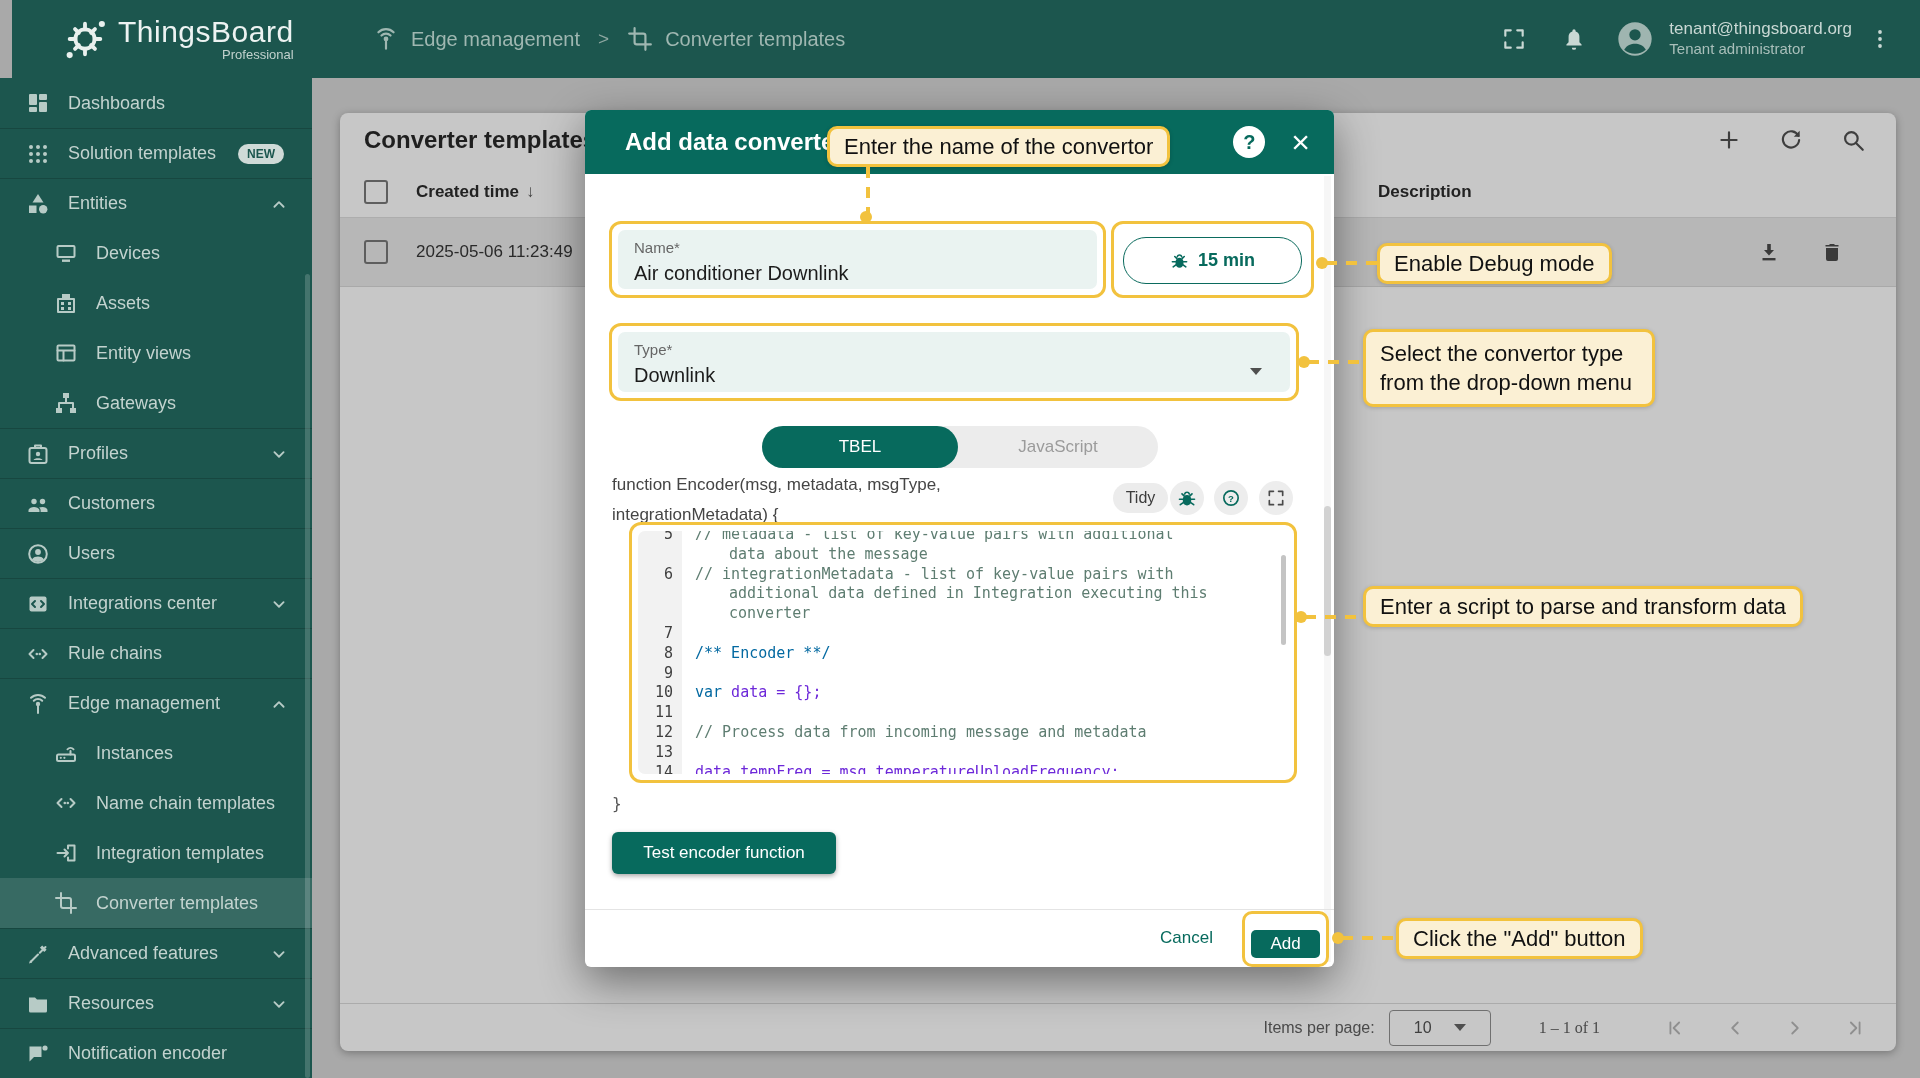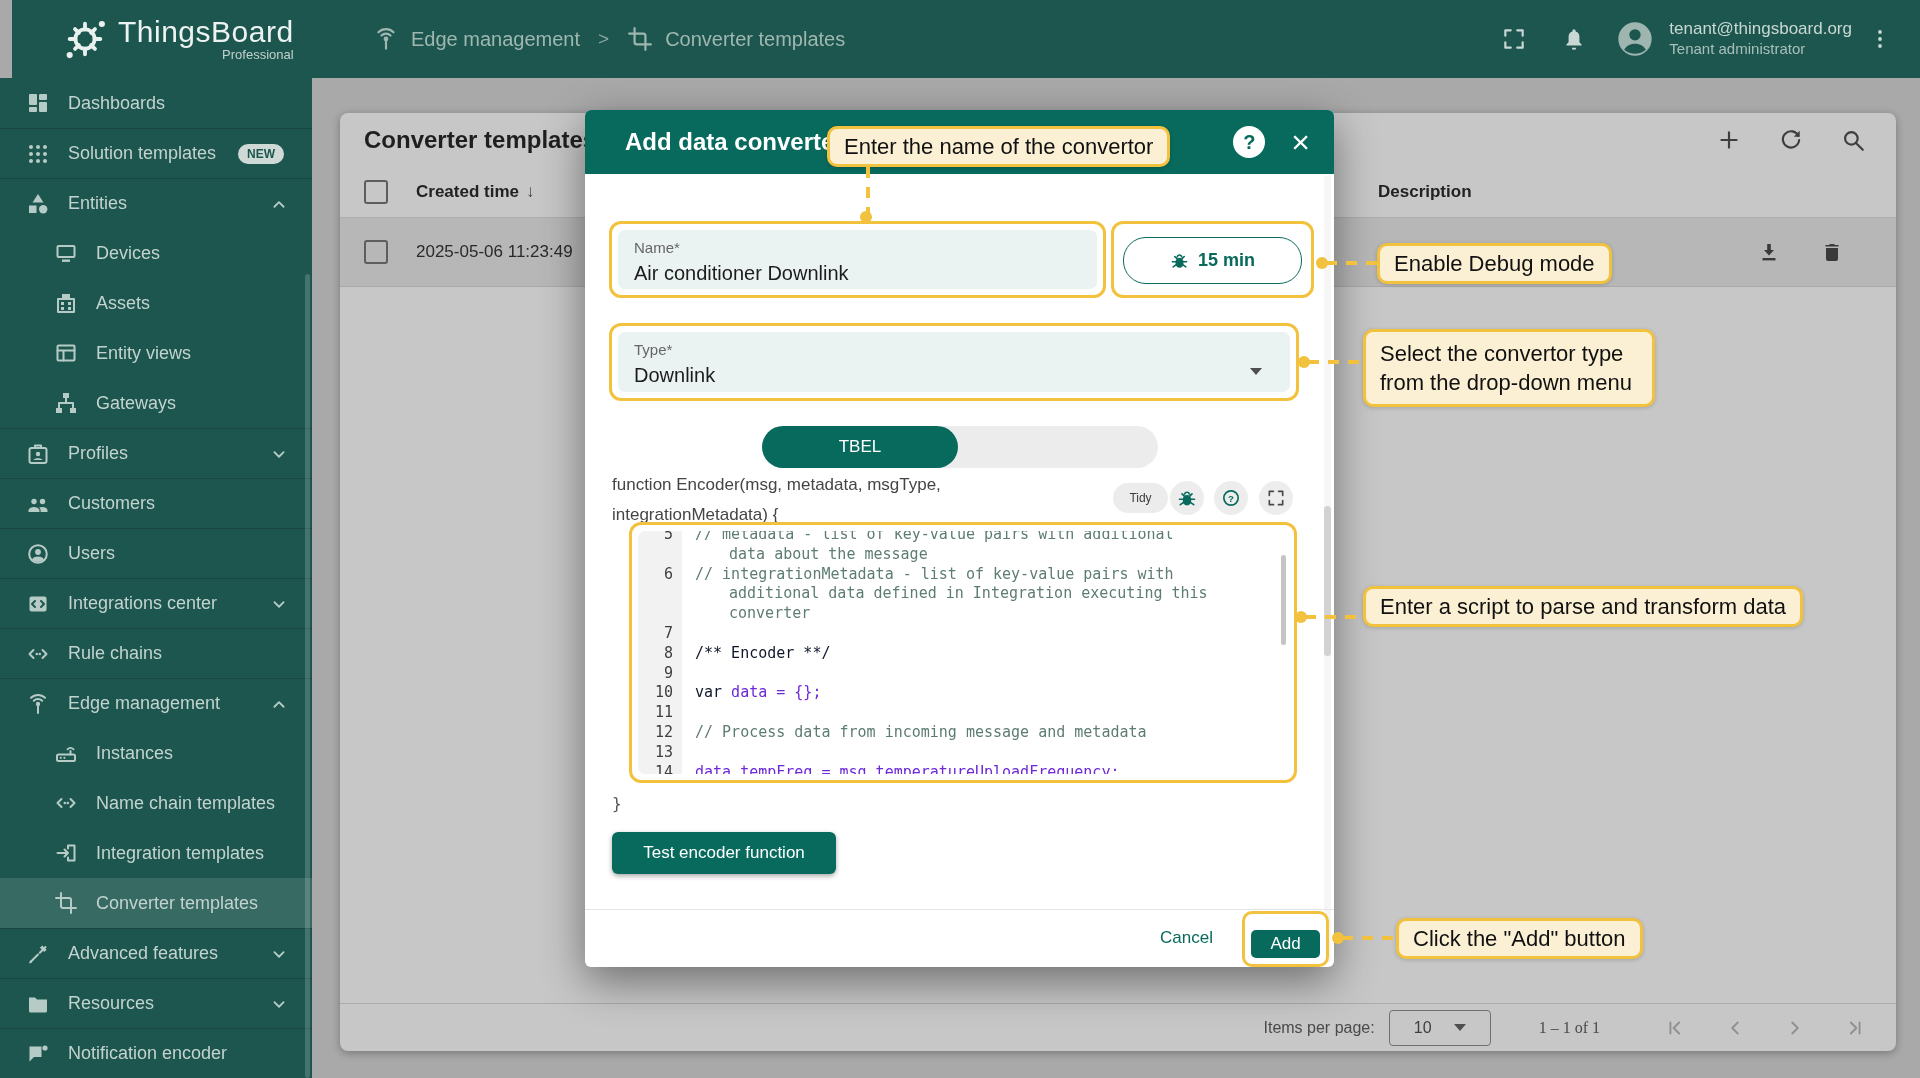--- a/index.html
+++ b/index.html
@@ -106,40 +106,40 @@
   .toggle{position:absolute;left:177px;top:316px;width:396px;height:42px;background:#ECECEC;
     border-radius:21px;}
   .tab-tbel{position:absolute;left:0;top:0;width:196px;height:42px;background:#076A5D;
     border-radius:21px;color:#fff;font-size:17px;font-weight:500;display:flex;align-items:center;
     justify-content:center;cursor:pointer;}
   .tab-js{position:absolute;left:196px;right:0;top:0;height:42px;color:#9B9B9B;font-size:17px;
     display:flex;align-items:center;justify-content:center;cursor:pointer;}
 
   .fnsig{position:absolute;left:27px;top:360px;font-size:17px;color:#454545;line-height:30px;}
   .tidy-btn{position:absolute;left:528px;top:373px;width:55px;height:30px;background:#ECECEC;
-    border-radius:15px;color:#3C3C3C;font-size:12px;display:flex;align-items:center;
+    border-radius:15px;color:#3C3C3C;font-size:16px;display:flex;align-items:center;
     justify-content:center;cursor:pointer;}
   .tool{position:absolute;top:371px;width:34px;height:34px;border-radius:50%;background:#EDEDED;
     display:flex;align-items:center;justify-content:center;cursor:pointer;}
   .tool-bug{left:585px;}
   .tool-help{left:629px;}
   .tool-fs{left:674px;}
   .tool .ic{width:20px;height:20px;color:#076A5D;}
   .tool-fs .ic{color:#4A4A4A;}
 
   .ed-field{position:absolute;left:6px;right:6px;top:6px;bottom:6px;background:#fff;
     border-radius:7px;overflow:hidden;}
   .cl{display:flex;line-height:19.8px;font-family:"DejaVu Sans Mono",monospace;font-size:15px;}
   .cl:first-child{margin-top:-6px;}
   .cl .gut{width:44px;background:#F2F2F2;color:#3F3F3F;text-align:right;padding-right:9px;
     flex:none;box-sizing:border-box;}
   .cl .code{padding-left:13px;white-space:pre;}
   .cl .code.ind{padding-left:47px;}
   .tk-comment{color:#5E7D71;}
-  .tk-keyword{color:#0f172a;}
+  .tk-keyword{color:#0369a1;}
   .tk-plain{color:#6d28d9;}
   .ed-sb{position:absolute;right:8px;top:30px;width:5px;height:90px;background:#C4C4C4;border-radius:3px;}
 
   .modal-sb-track{position:absolute;right:3px;top:66px;bottom:5px;width:7px;background:#F6F6F6;}
   .modal-sb-thumb{position:absolute;right:3px;top:396px;height:150px;width:7px;background:#D2D2D2;border-radius:4px;}
 
   .brace{position:absolute;left:27px;top:684px;font-family:"DejaVu Sans Mono",monospace;
     font-size:16px;color:#555;}
   .test-btn{position:absolute;left:27px;top:722px;width:224px;height:42px;background:#076A5D;
     color:#fff;font-size:17px;font-weight:500;border-radius:6px;display:flex;align-items:center;
@@ -679,20 +679,21 @@
     <div class="ybox y-type">
       <div class="field">
         <div class="f-label">Type*</div>
         <div class="f-value">Downlink</div>
         <span class="caret type-caret"></span>
       </div>
     </div>
 
     <div class="toggle">
       <span class="tab-tbel">TBEL</span>
+      <span class="tab-js">JavaScript</span>
     </div>
 
     <div class="fnsig">
       <div>function Encoder(msg, metadata, msgType,</div>
       <div>integrationMetadata) {</div>
     </div>
     <span class="tidy-btn">Tidy</span>
     <span class="tool tool-bug">
       <span class="ic">
           <svg viewBox="0 0 24 24" width="100%" height="100%">

